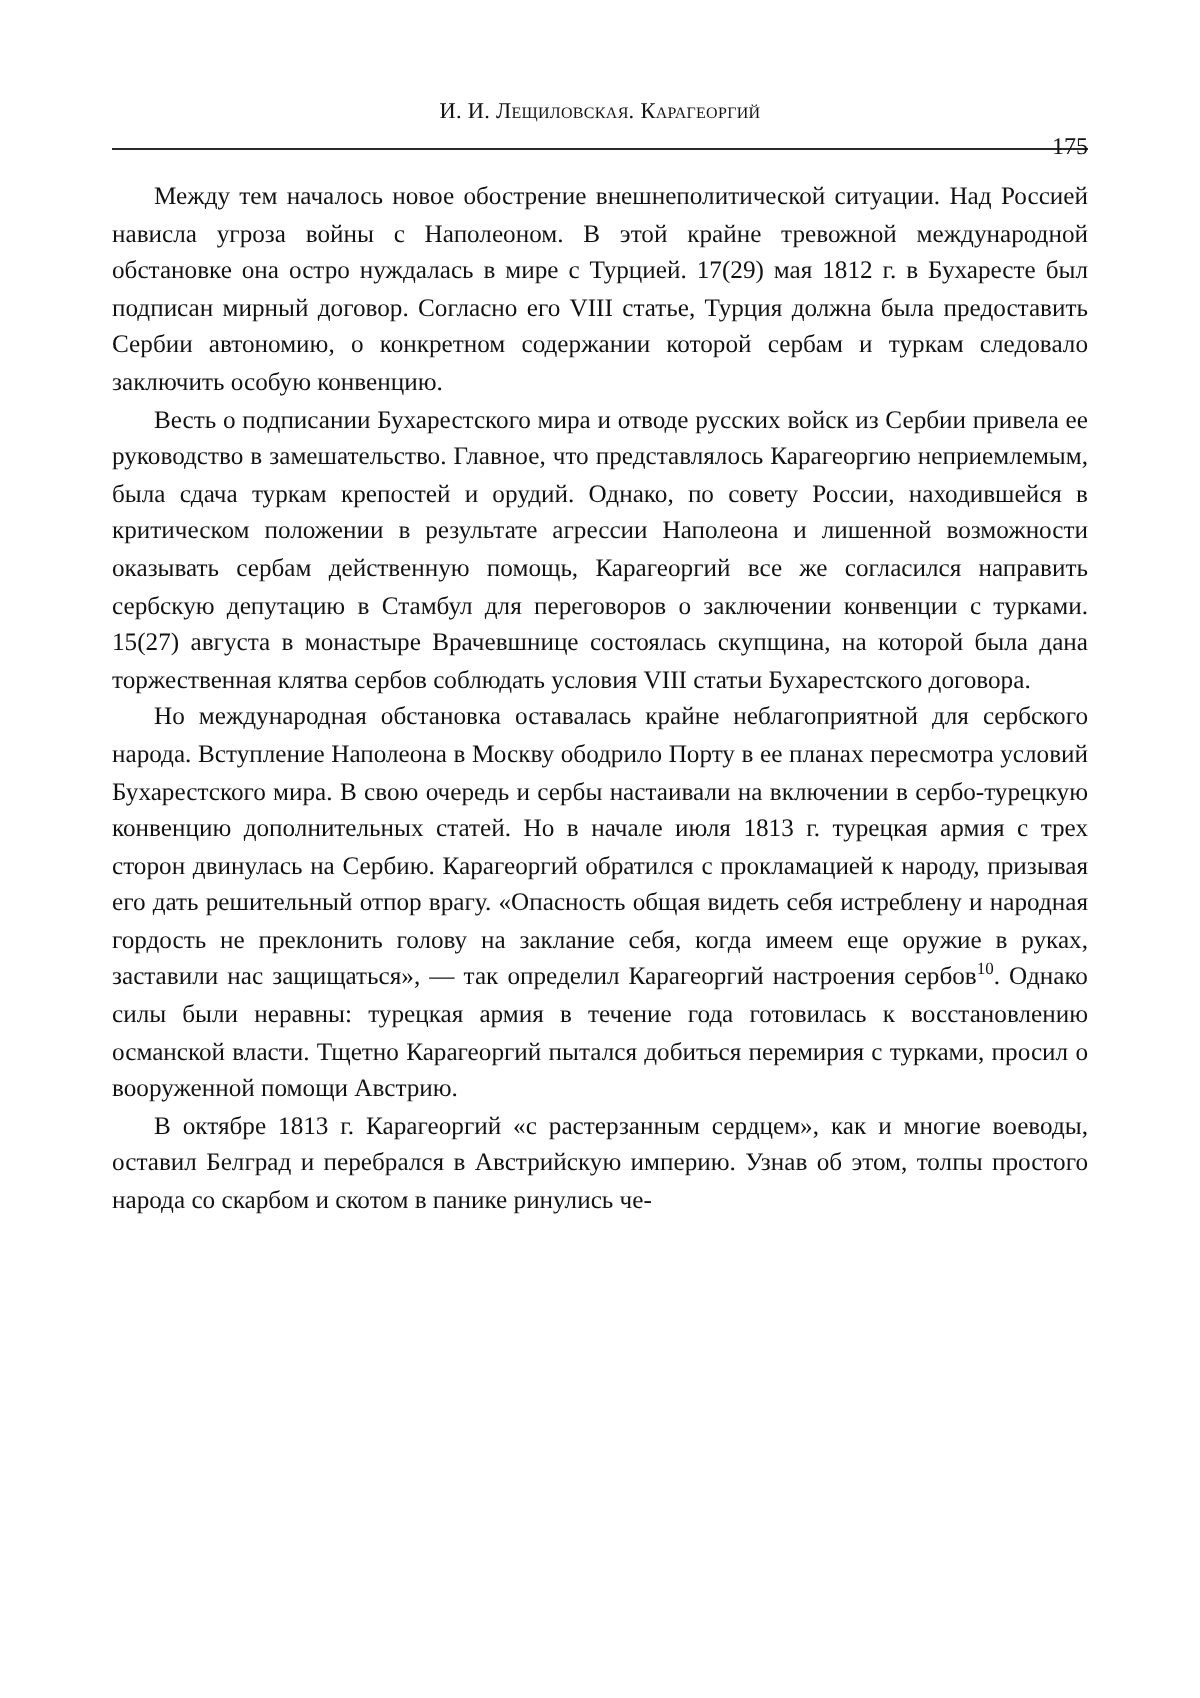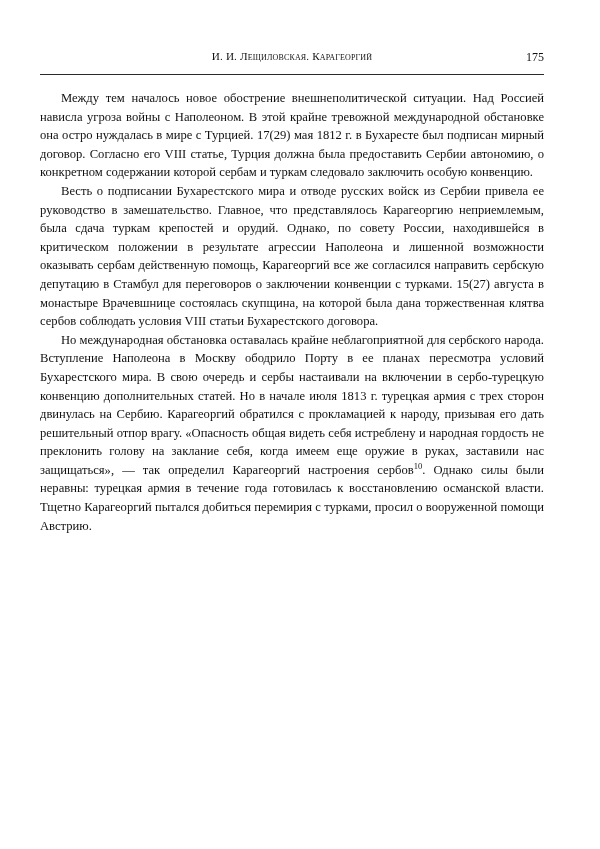--- a/index.html
+++ b/index.html
@@ -15,41 +15,41 @@
     position: relative;
     overflow: hidden;
   }
   .page {
     position: absolute;
     left: 0;
     top: 0;
     width: 600px;
     height: 849px;
     box-sizing: border-box;
-    padding: 50px 56px 40px 40px;
+    padding: 50px 56px 40px 56px;
   }
   .running-head {
     display: flex;
     align-items: baseline;
     justify-content: center;
     position: relative;
     height: 18px;
     margin-bottom: 4px;
   }
   .running-head-title {
     font-size: 11.2px;
     letter-spacing: 0.15px;
     font-variant: small-caps;
     text-align: center;
     white-space: nowrap;
   }
   .page-number {
     position: absolute;
     right: 0;
-    top: 0;
+    top: 16px;
     font-size: 12px;
   }
   .rule {
     border: 0;
     border-top: 1px solid #2a2a2a;
     margin: 6px 0 14px 0;
     width: 100%;
   }
   .body-text {
     font-size: 12.6px;
@@ -85,15 +85,16 @@
 
   <div class="body-text">
 
 
     <p>Между тем началось новое обострение внешнеполитической ситуации. Над Россией нависла угроза войны с Наполеоном. В этой крайне тревожной международной обстановке она остро нуждалась в мире с Турцией. 17(29) мая 1812 г. в Бухаресте был подписан мирный договор. Согласно его VIII статье, Турция должна была предоставить Сербии автономию, о конкретном содержании которой сербам и туркам следовало заключить особую конвенцию.</p>
 
     <p>Весть о подписании Бухарестского мира и отводе русских войск из Сербии привела ее руководство в замешательство. Главное, что представлялось Карагеоргию неприемлемым, была сдача туркам крепостей и орудий. Однако, по совету России, находившейся в критическом положении в результате агрессии Наполеона и лишенной возможности оказывать сербам действенную помощь, Карагеоргий все же согласился направить сербскую депутацию в Стамбул для переговоров о заключении конвенции с турками. 15(27) августа в монастыре Врачевшнице состоялась скупщина, на которой была дана торжественная клятва сербов соблюдать условия VIII статьи Бухарестского договора.</p>
 
     <p><span>Но международная обстановка оставалась крайне неблагоприятной для сербского народа. Вступление Наполеона в Москву ободрило Порту в ее планах пересмотра условий Бухарестского мира. В свою очередь и сербы настаивали на включении в сербо-турецкую конвенцию дополнительных статей. Но в начале июля 1813 г. турецкая армия с трех сторон двинулась на Сербию. Карагеоргий обратился с прокламацией к народу, призывая его дать решительный отпор врагу. «Опасность общая видеть себя истреблену и народная гордость не преклонить голову на заклание себя, когда имеем еще оружие в руках, заставили нас защищаться», — так определил Карагеоргий настроения сербов</span><sup>10</sup><span>. Однако силы были неравны: турецкая армия в течение года готовилась к восстановлению османской власти. Тщетно Карагеоргий пытался добиться перемирия с турками, просил о вооруженной помощи Австрию.</span></p>
 
+    <p>В октябре 1813 г. Карагеоргий «с растерзанным сердцем», как и многие воеводы, оставил Белград и перебрался в Австрийскую империю. Узнав об этом, толпы простого народа со скарбом и скотом в панике ринулись че-</p>
 
   </div>
 </div>
 
 </body></html>

